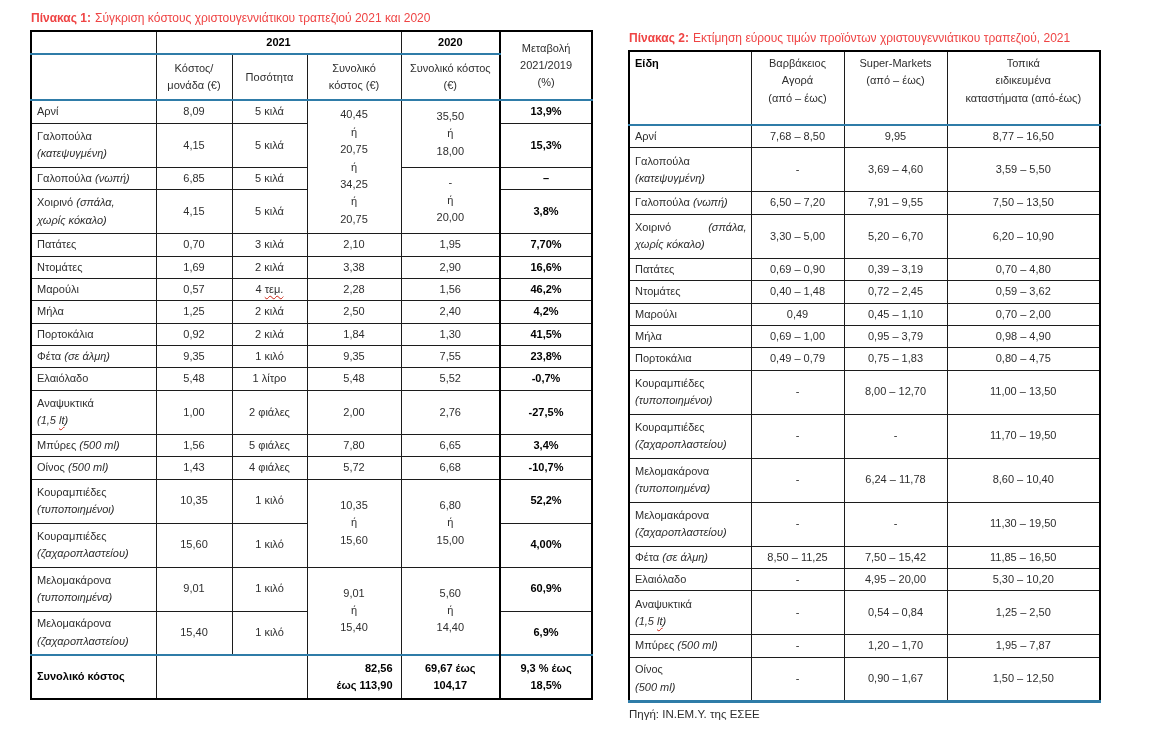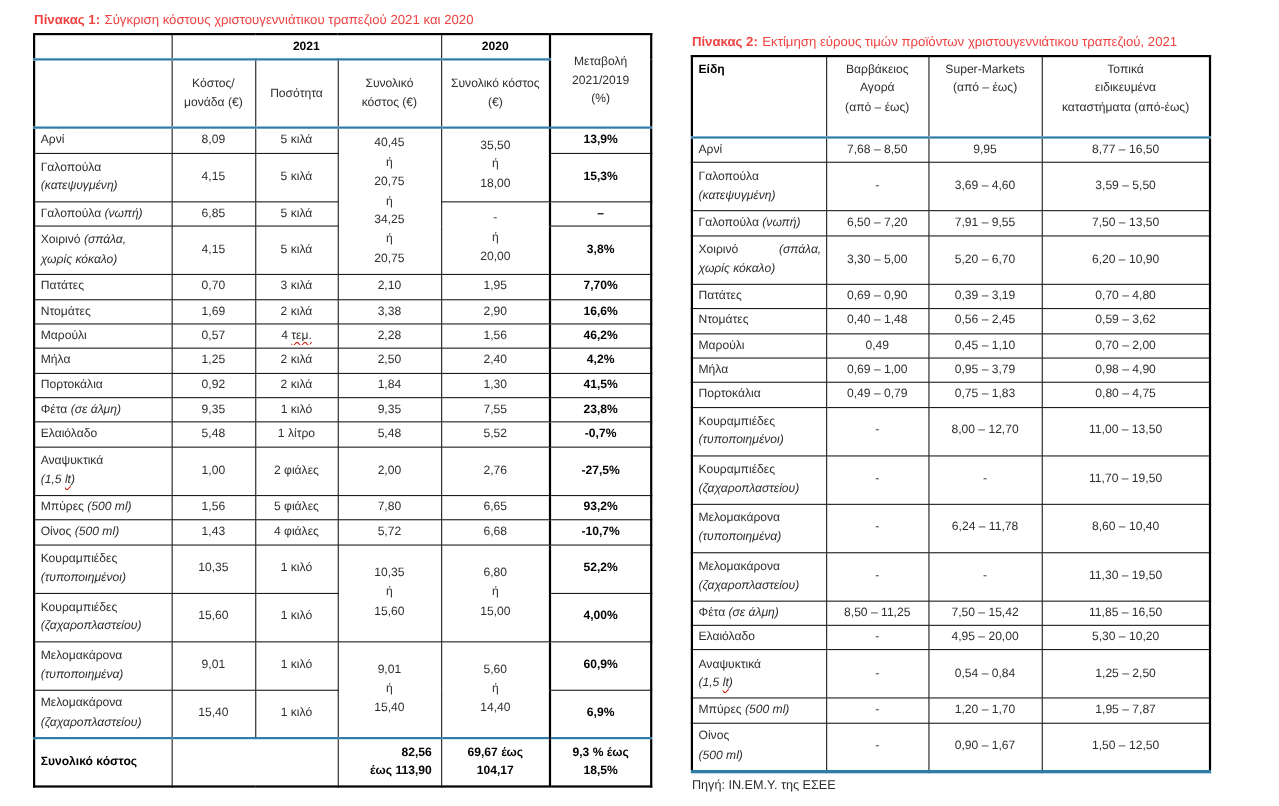--- a/index.html
+++ b/index.html
@@ -31,21 +31,21 @@
     text-decoration-color:#cc2211;text-decoration-thickness:1px;
     text-underline-offset:2px;
   }
   .bb{border-bottom:2px solid var(--blue);}       
   .bt{border-top:2px solid var(--blue);}          
   .chg{border-left:2.5px solid #000;}             
   .r{text-align:right;padding-right:8px;}
   .vt{vertical-align:top;padding-top:3px;}
   .just{display:flex;justify-content:space-between;line-height:1.58;}
   tr.hr1{height:16px;margin-left:12px;}
-  tr.hr2{height:62px;margin-top:24px;}
+  tr.hr2{height:46px;margin-top:24px;}
   tr.hr3{height:74px;margin-left:38px;}
   tr.dbl{height:44px;}
   tr.sgl{height:21px;padding-left:36px;}
   tr.tot{height:44px;}
   .src{font-size:11.5px;margin:5px 0 0 1px;color:#2e2e2e;}
 </style>
 </head>
 <body>
 
 <div class="tblock" id="block1">
@@ -340,21 +340,21 @@
           <td>
             <div class="ln"><span>5 φιάλες</span></div>
           </td>
           <td>
             <div class="ln"><span>7,80</span></div>
           </td>
           <td>
             <div class="ln"><span>6,65</span></div>
           </td>
           <td class="chg b">
-            <div class="ln"><span>93,2%</span></div>
+            <div class="ln"><span>3,4%</span></div>
           </td>
         </tr>
         <tr class="sgl">
           <td class="nm">
             <div class="ln"><span>Οίνος </span><span class="i">(500 ml)</span></div>
           </td>
           <td>
             <div class="ln"><span>1,43</span></div>
           </td>
           <td>
@@ -577,21 +577,21 @@
           </td>
         </tr>
         <tr class="sgl">
           <td class="nm">
             <div class="ln"><span>Ντομάτες</span></div>
           </td>
           <td>
             <div class="ln"><span>0,40 – 1,48</span></div>
           </td>
           <td>
-            <div class="ln"><span>0,56 – 2,45</span></div>
+            <div class="ln"><span>0,72 – 2,45</span></div>
           </td>
           <td>
             <div class="ln"><span>0,59 – 3,62</span></div>
           </td>
         </tr>
         <tr class="sgl">
           <td class="nm">
             <div class="ln"><span>Μαρούλι</span></div>
           </td>
           <td>

